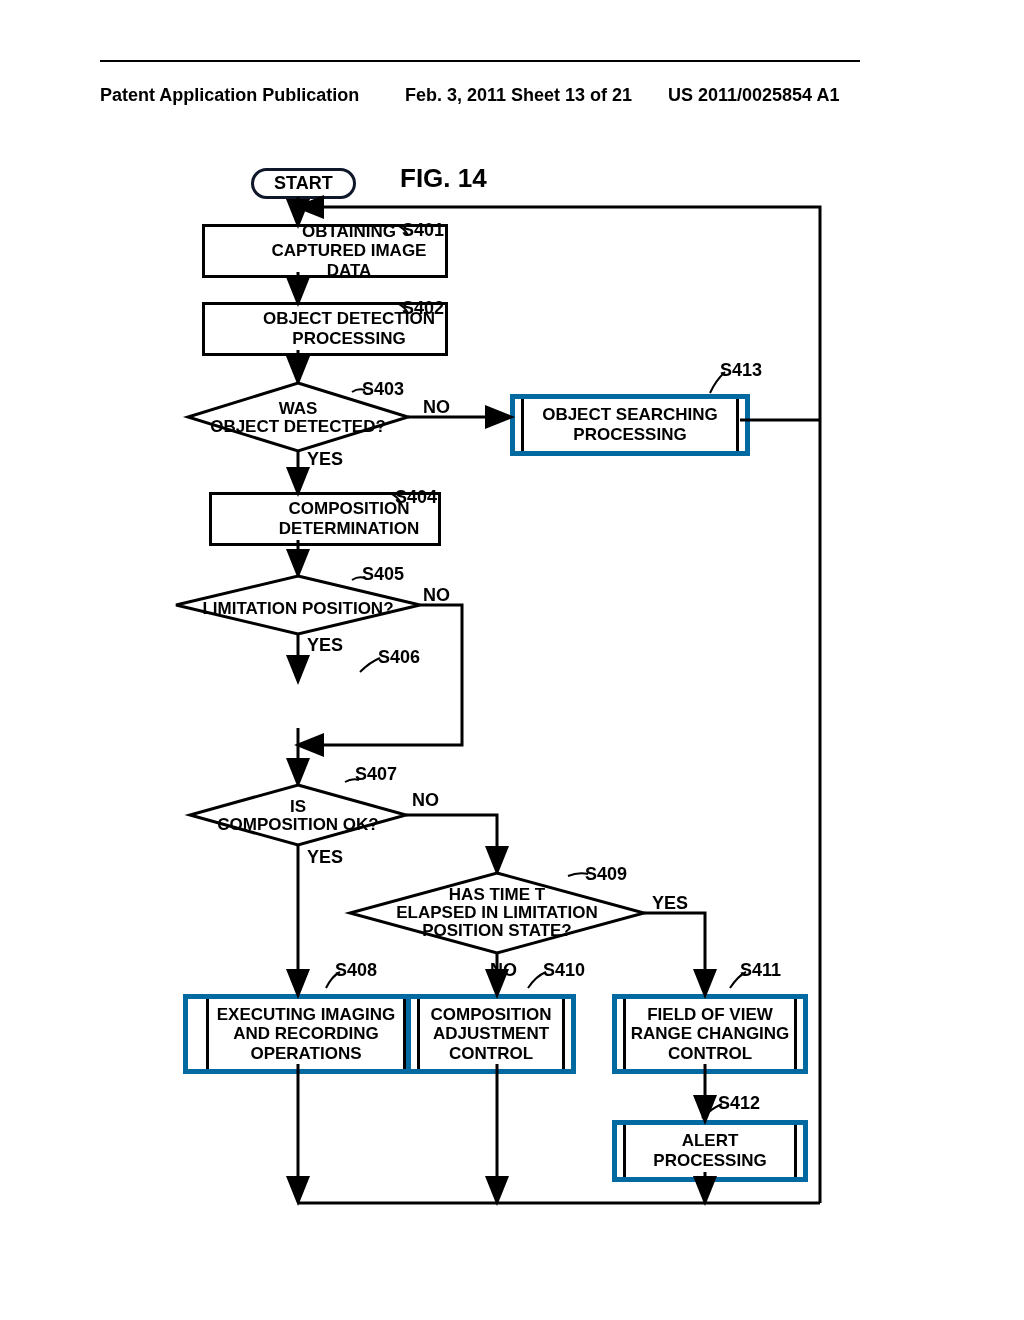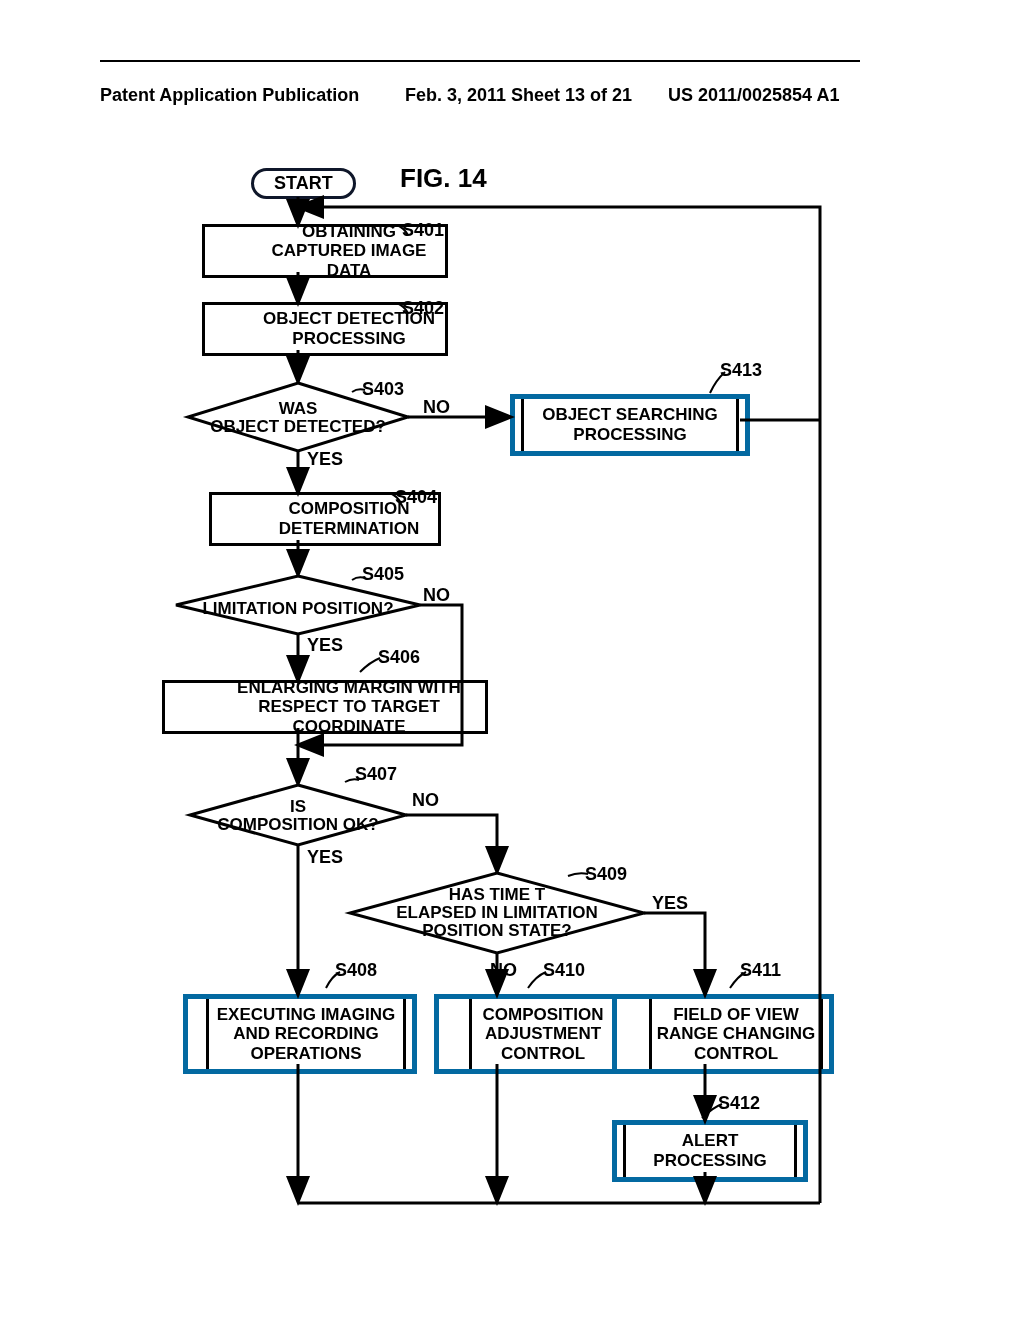--- a/index.html
+++ b/index.html
@@ -131,43 +131,42 @@
 
   <div class="proc" style="left:209px; top:492px; width:178px; height:48px;">COMPOSITION DETERMINATION</div>
   <div class="lbl" style="left:395px; top:487px;">S404</div>
 
   <div class="lbl" style="left:362px; top:564px;">S405</div>
   <div class="ans" style="left:307px; top:635px;">YES</div>
   <div class="ans" style="left:423px; top:585px;">NO</div>
 
   <div class="lbl" style="left:378px; top:647px;">S406</div>
 
-  <div class="proc" style="left:162px; top:680px; width:272px; height:48px;">ENLARGING MARGIN WITH RESPECT TO TARGET COORDINATE</div>
 
   <div class="lbl" style="left:355px; top:764px;">S407</div>
   <div class="ans" style="left:307px; top:847px;">YES</div>
   <div class="ans" style="left:412px; top:790px;">NO</div>
 
   <div class="lbl" style="left:335px; top:960px;">S408</div>
 
   <div class="lbl" style="left:585px; top:864px;">S409</div>
   <div class="ans" style="left:490px; top:960px;">NO</div>
   <div class="ans" style="left:652px; top:893px;">YES</div>
 
   <div class="sub" style="left:183px; top:994px; width:212px; height:70px;padding-left:12px;">
     <div class="inner">EXECUTING IMAGING AND RECORDING OPERATIONS</div>
   </div>
 
   <div class="lbl" style="left:543px; top:960px;">S410</div>
-  <div class="sub" style="left:434px; top:994px; width:160px; height:70px;padding-left:24px;">
+  <div class="sub" style="left:406px; top:994px; width:160px; height:70px;">
     <div class="inner">COMPOSITION ADJUSTMENT CONTROL</div>
   </div>
 
   <div class="lbl" style="left:740px; top:960px;">S411</div>
-  <div class="sub" style="left:612px; top:994px; width:186px; height:70px;padding-left:26px;">
+  <div class="sub" style="left:612px; top:994px; width:186px; height:70px;">
     <div class="inner">FIELD OF VIEW RANGE CHANGING CONTROL</div>
   </div>
 
   <div class="lbl" style="left:718px; top:1093px;">S412</div>
   <div class="sub" style="left:612px; top:1120px; width:186px; height:52px;">
     <div class="inner">ALERT PROCESSING</div>
   </div>
 
   <svg class="flow" viewBox="0 0 1024 1320">
     <defs>

